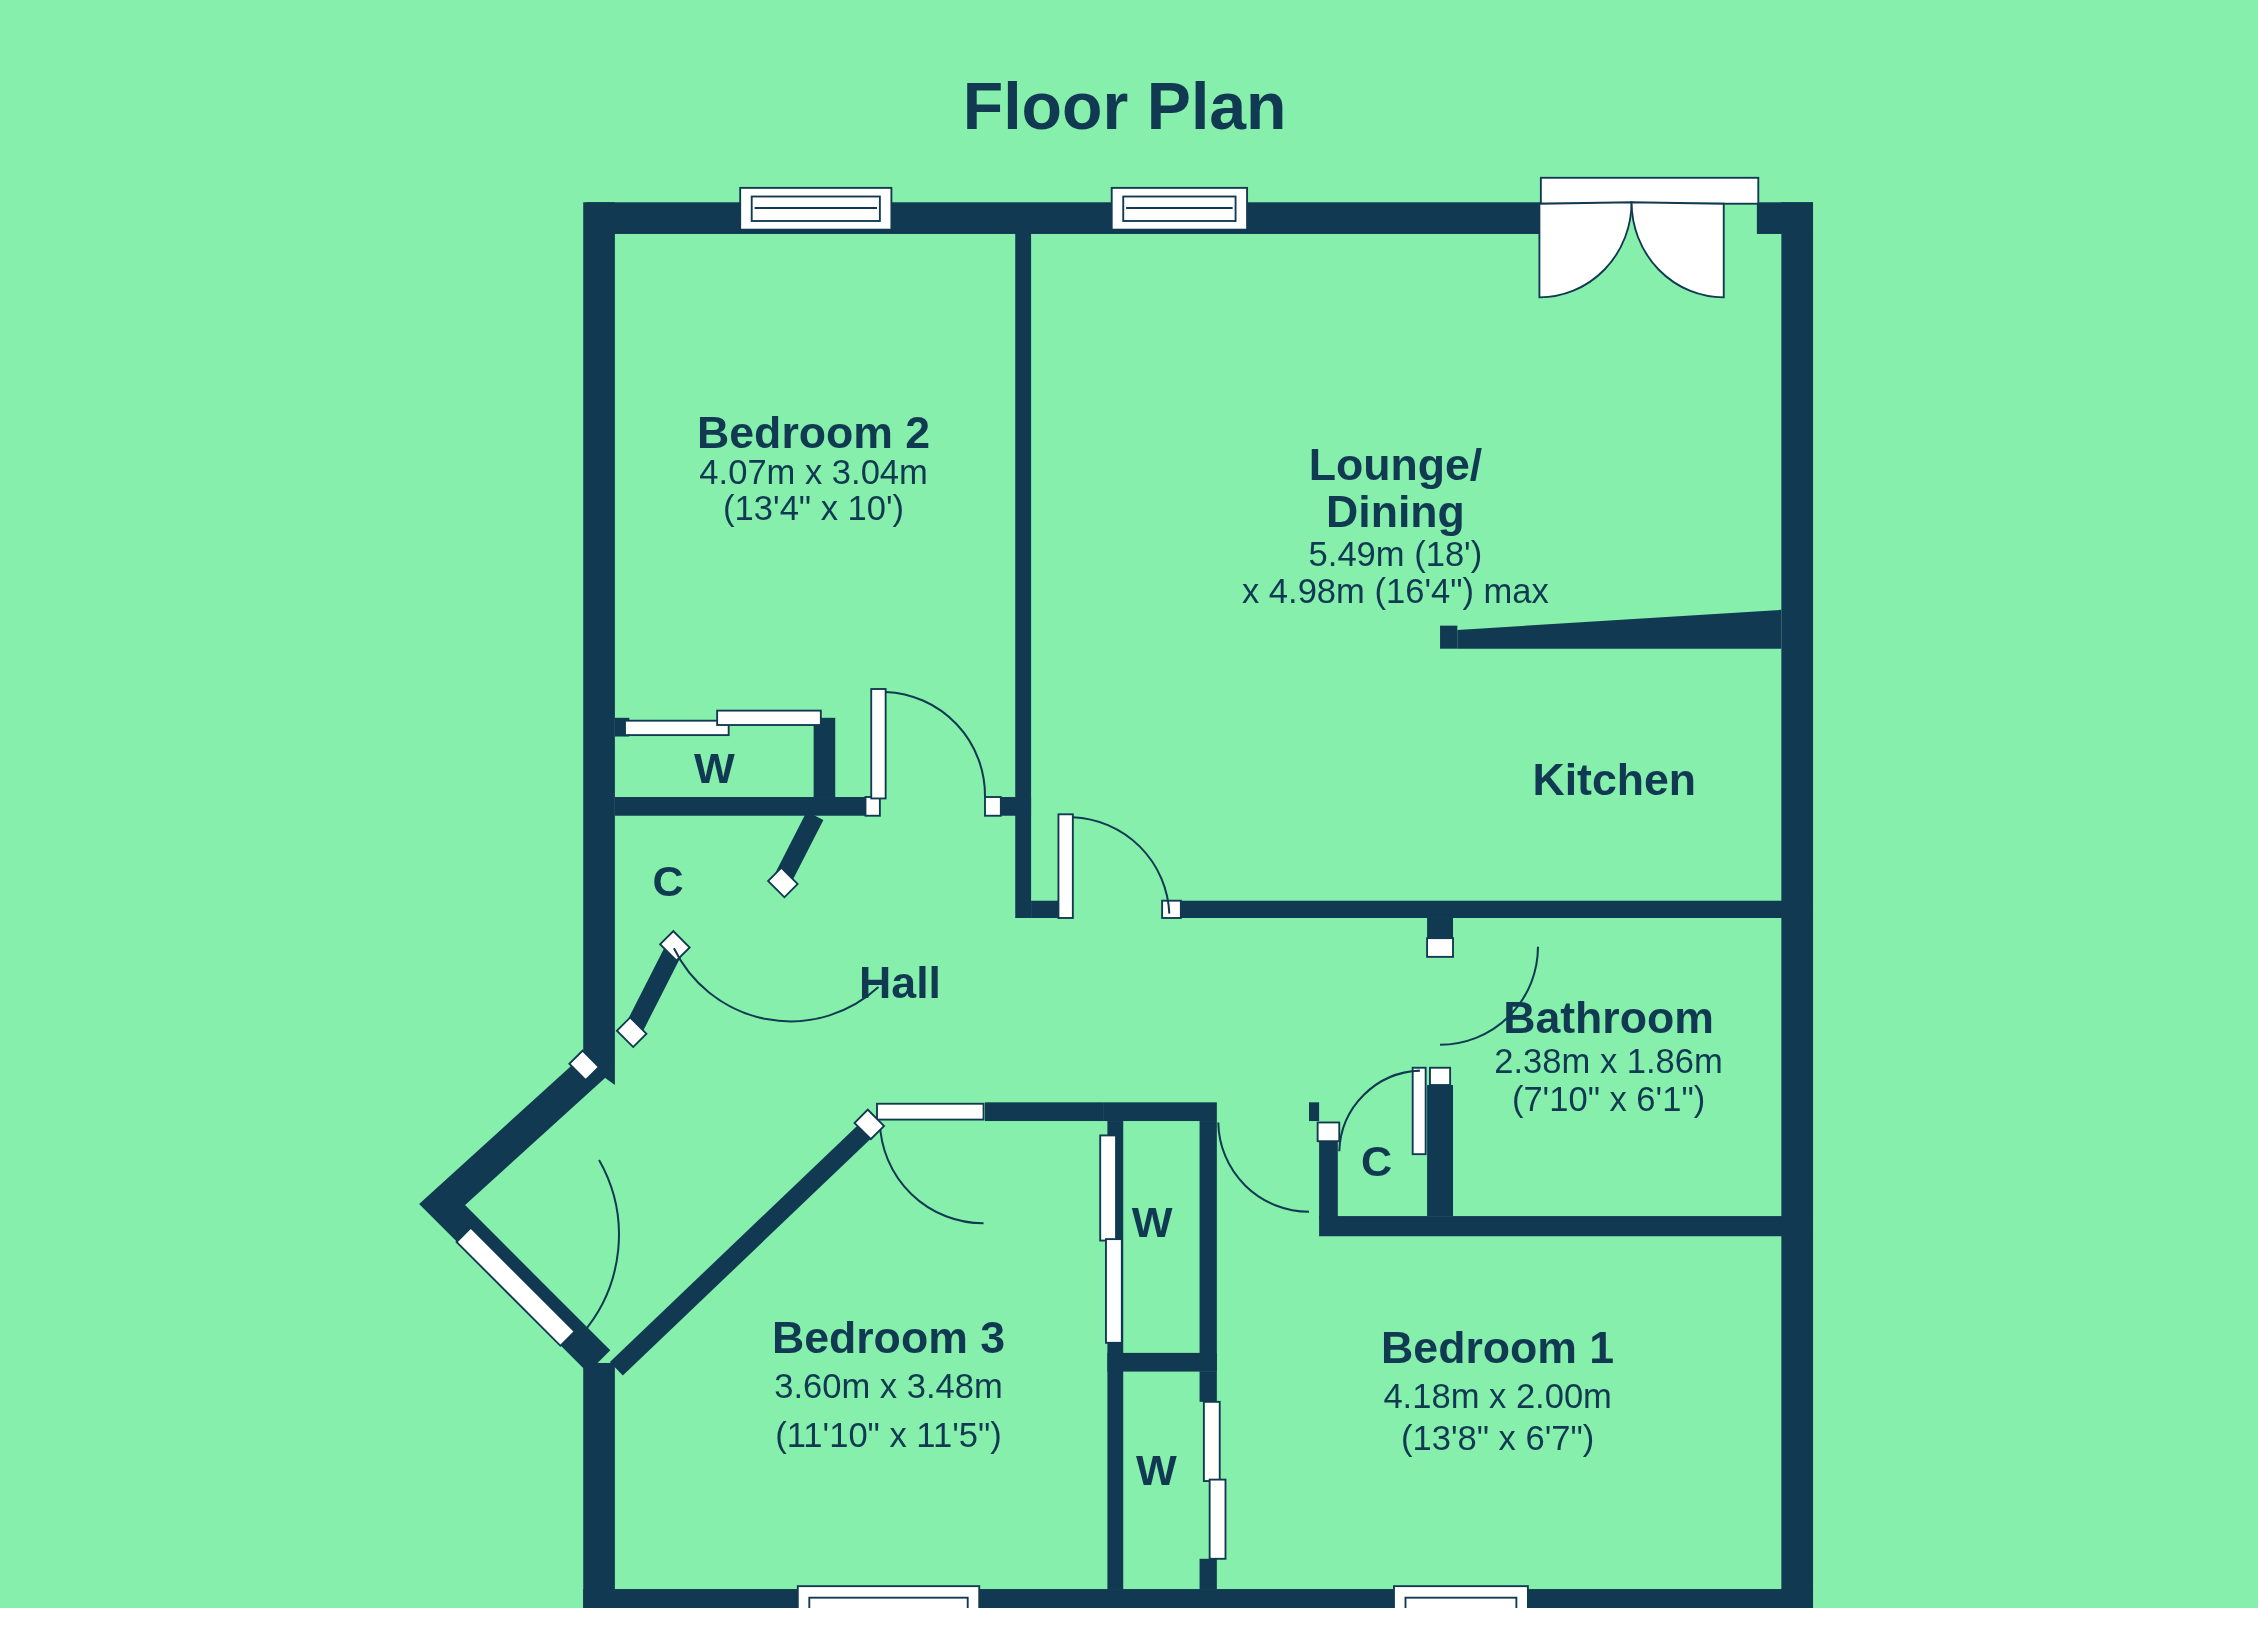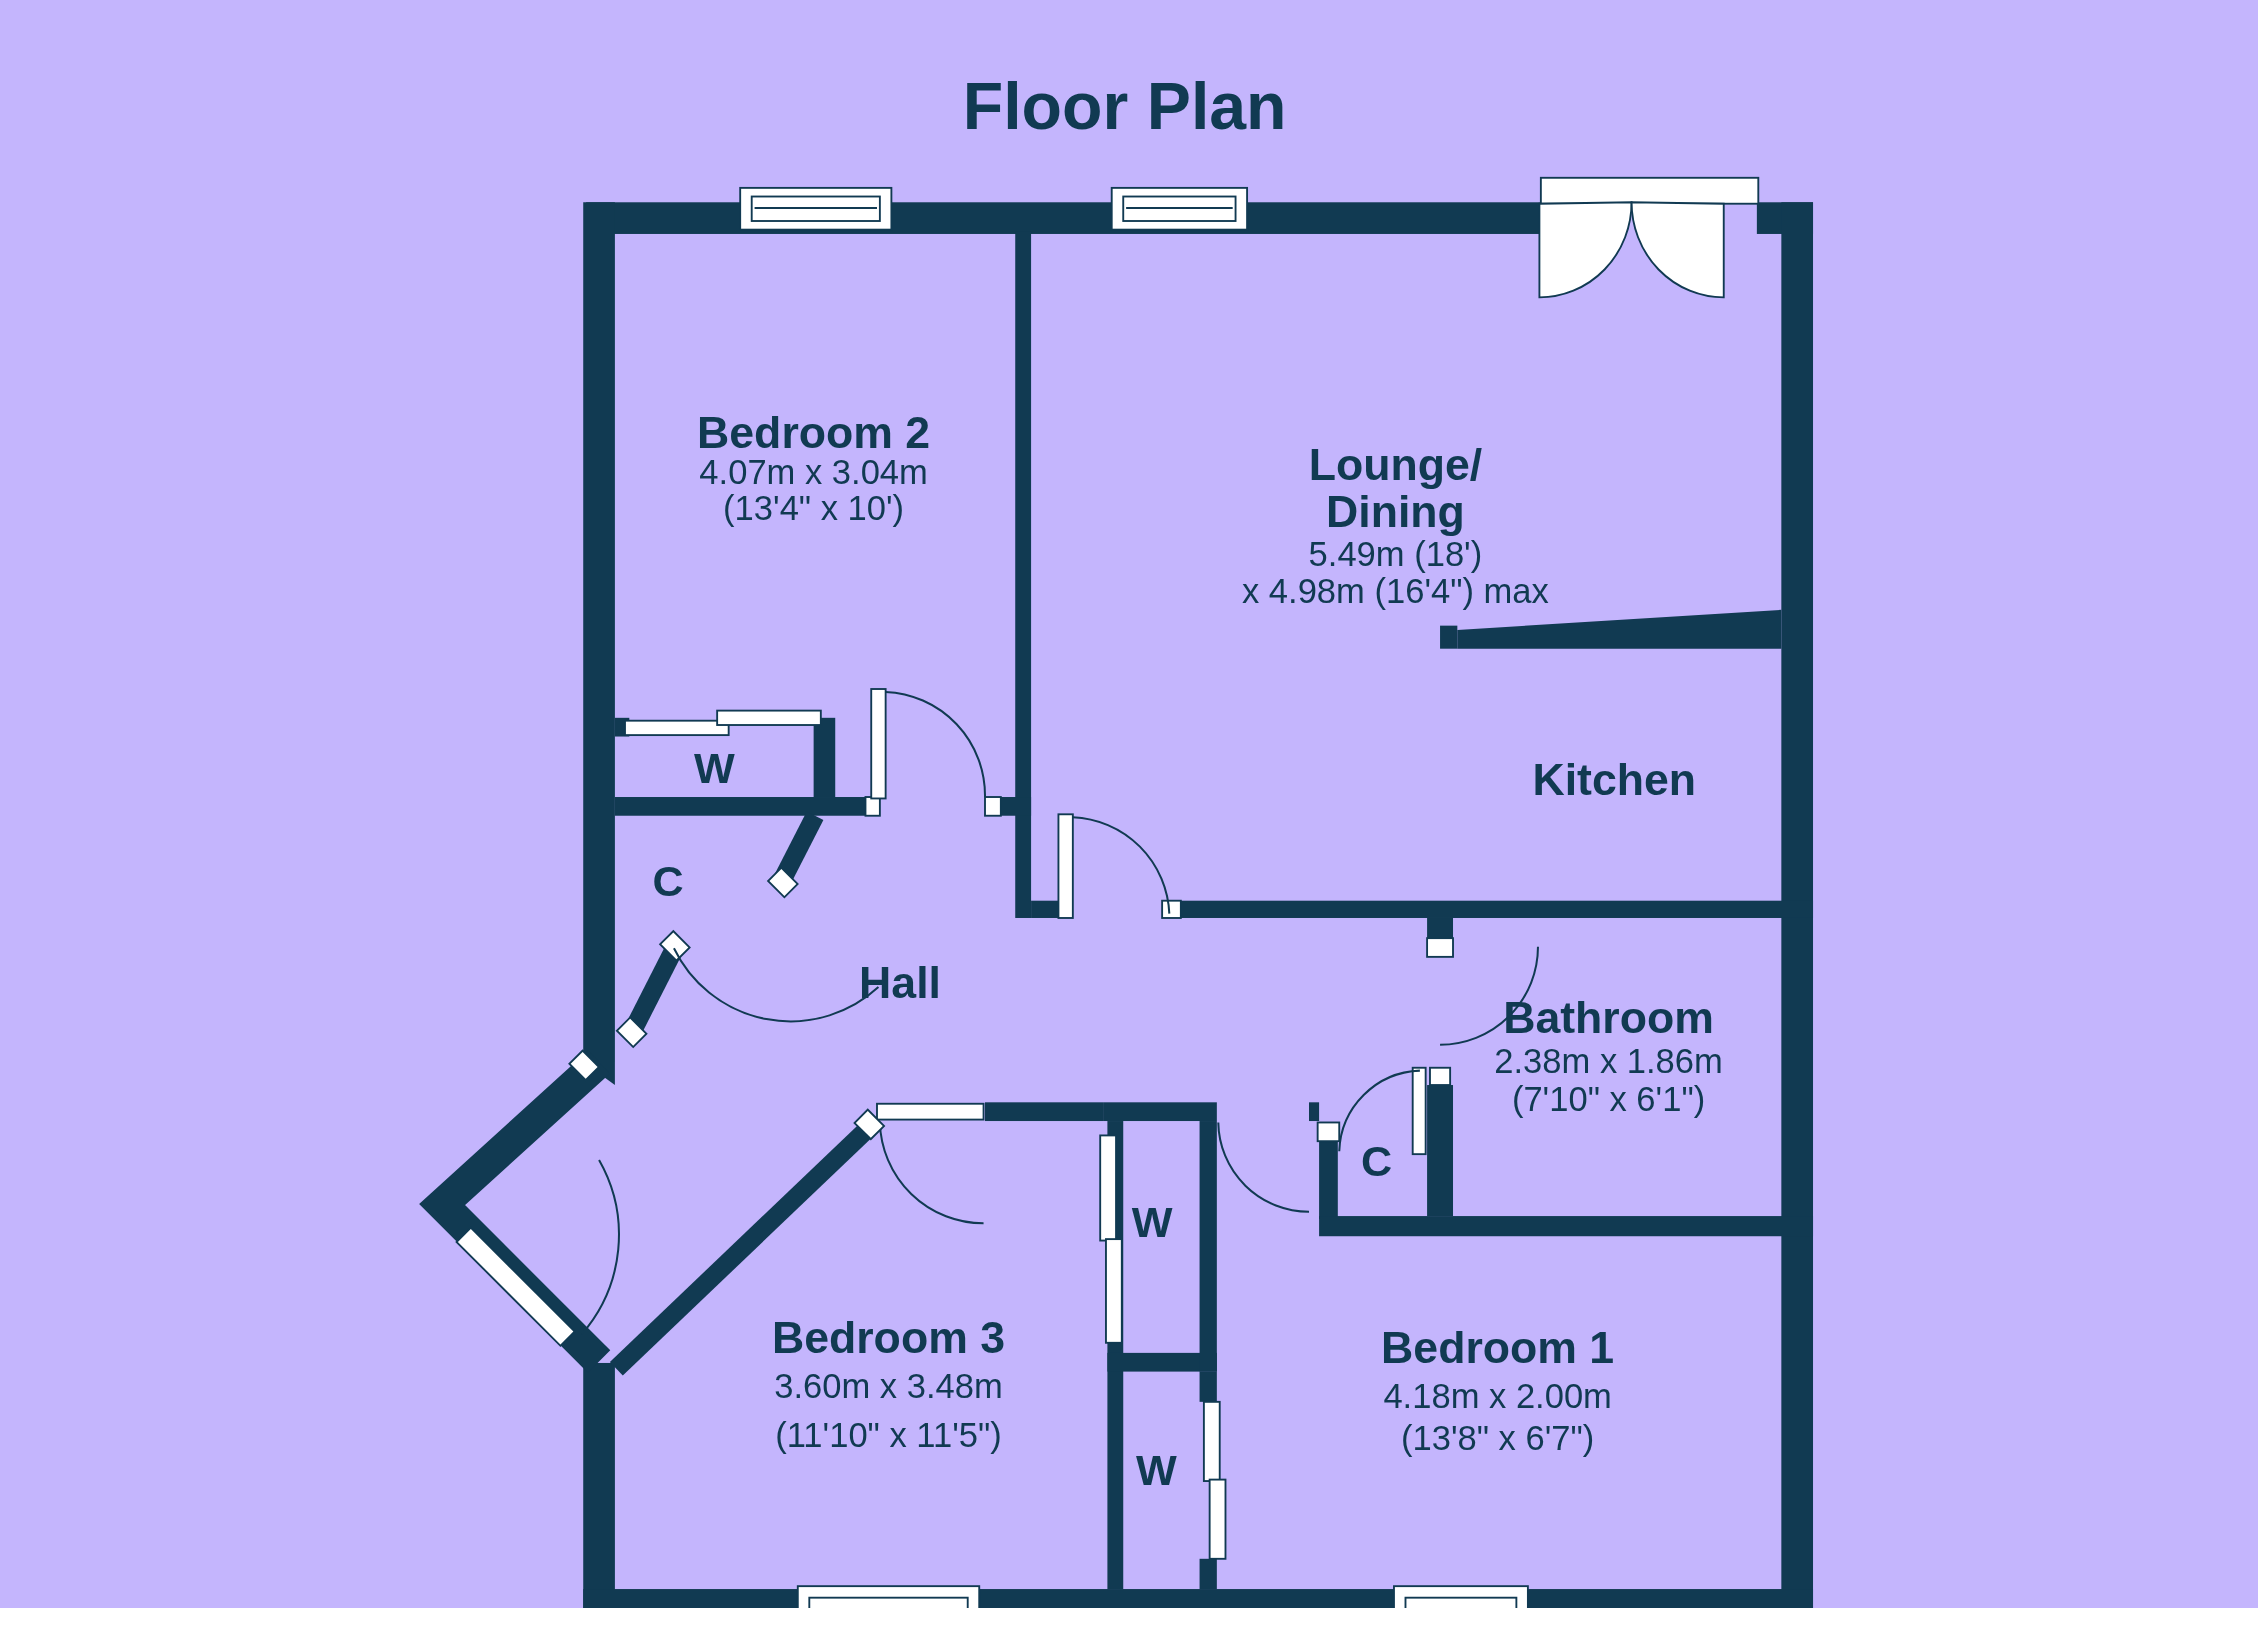--- a/index.html
+++ b/index.html
@@ -1,16 +1,16 @@
 <!DOCTYPE html>
 <html style="font-size:14px"><head>
 <meta charset="utf-8">
 <style>
   html,body{margin:0;padding:0;background:#ffffff;}
-  .page{width:2258px;height:1608px;position:relative;background:#c4b5fd;overflow:hidden;}
+  .page{width:2258px;height:1608px;position:relative;background:#86efac;overflow:hidden;}
   svg{display:block;}
   text{font-family:"Liberation Sans","DejaVu Sans",sans-serif;fill:#113a52;}
   .t-title{font-size:46px;font-weight:bold;}
   .t-room{font-size:31px;font-weight:bold;}
   .t-dim{font-size:24px;font-weight:normal;}
   .t-closet{font-size:30px;font-weight:bold;}
   .wall{fill:#113a52;}
   .wline{stroke:#113a52;fill:none;}
   .wh{fill:#ffffff;stroke:#113a52;stroke-width:1.3;}
   .arc{fill:none;stroke:#113a52;stroke-width:1.4;}

